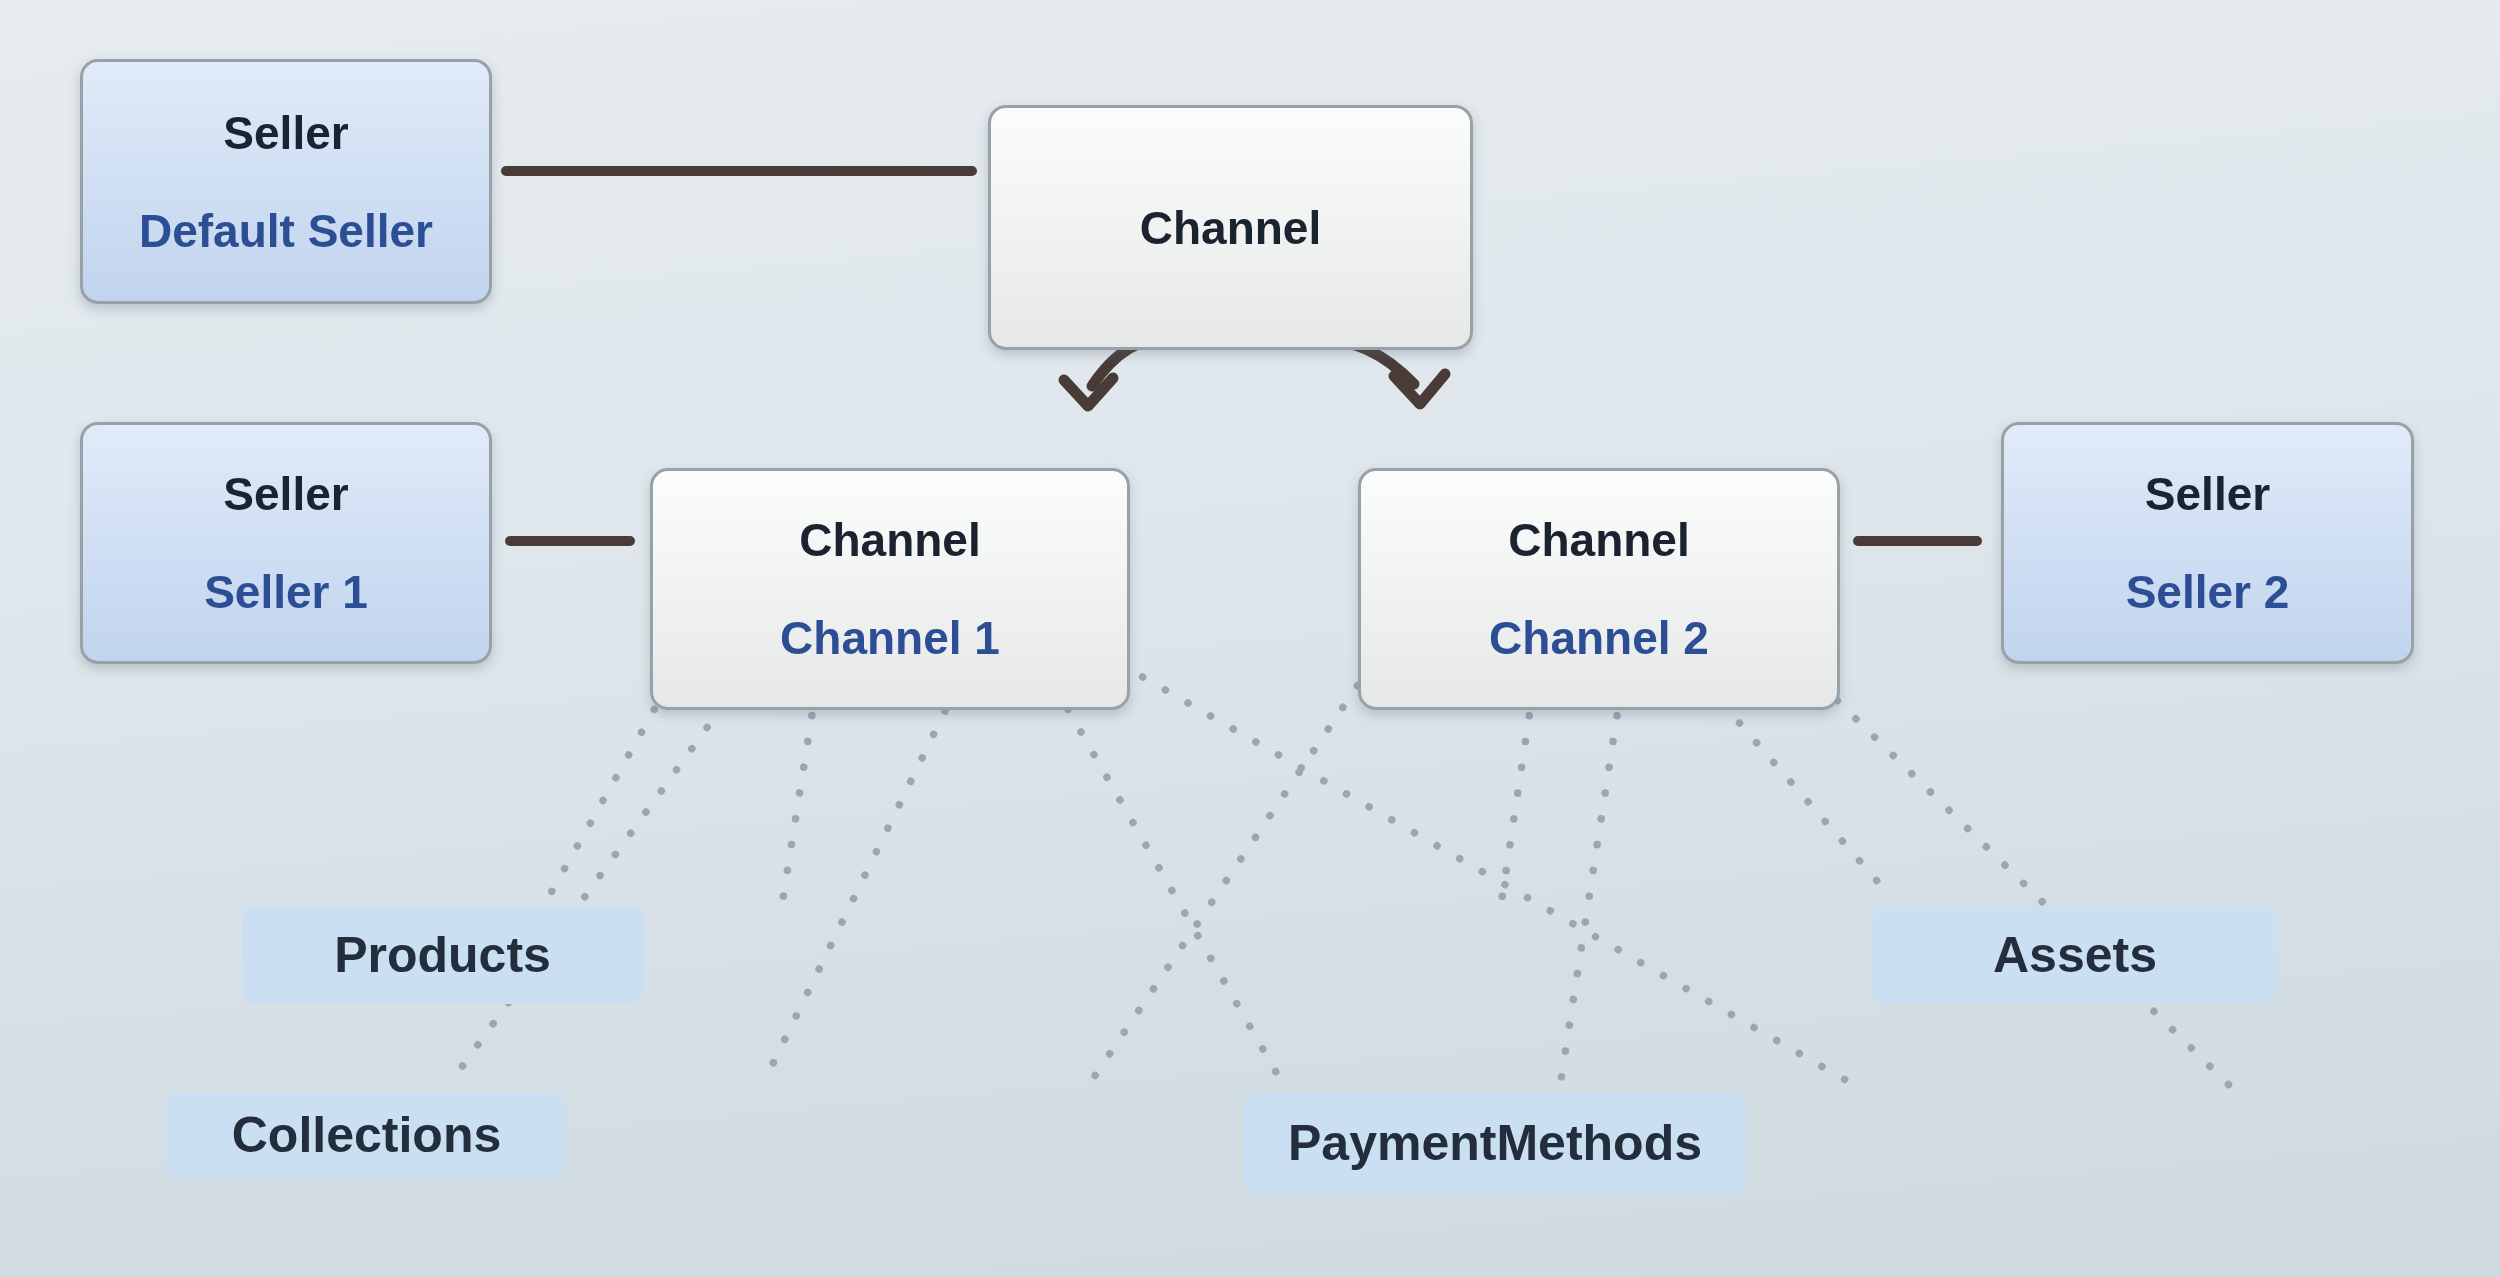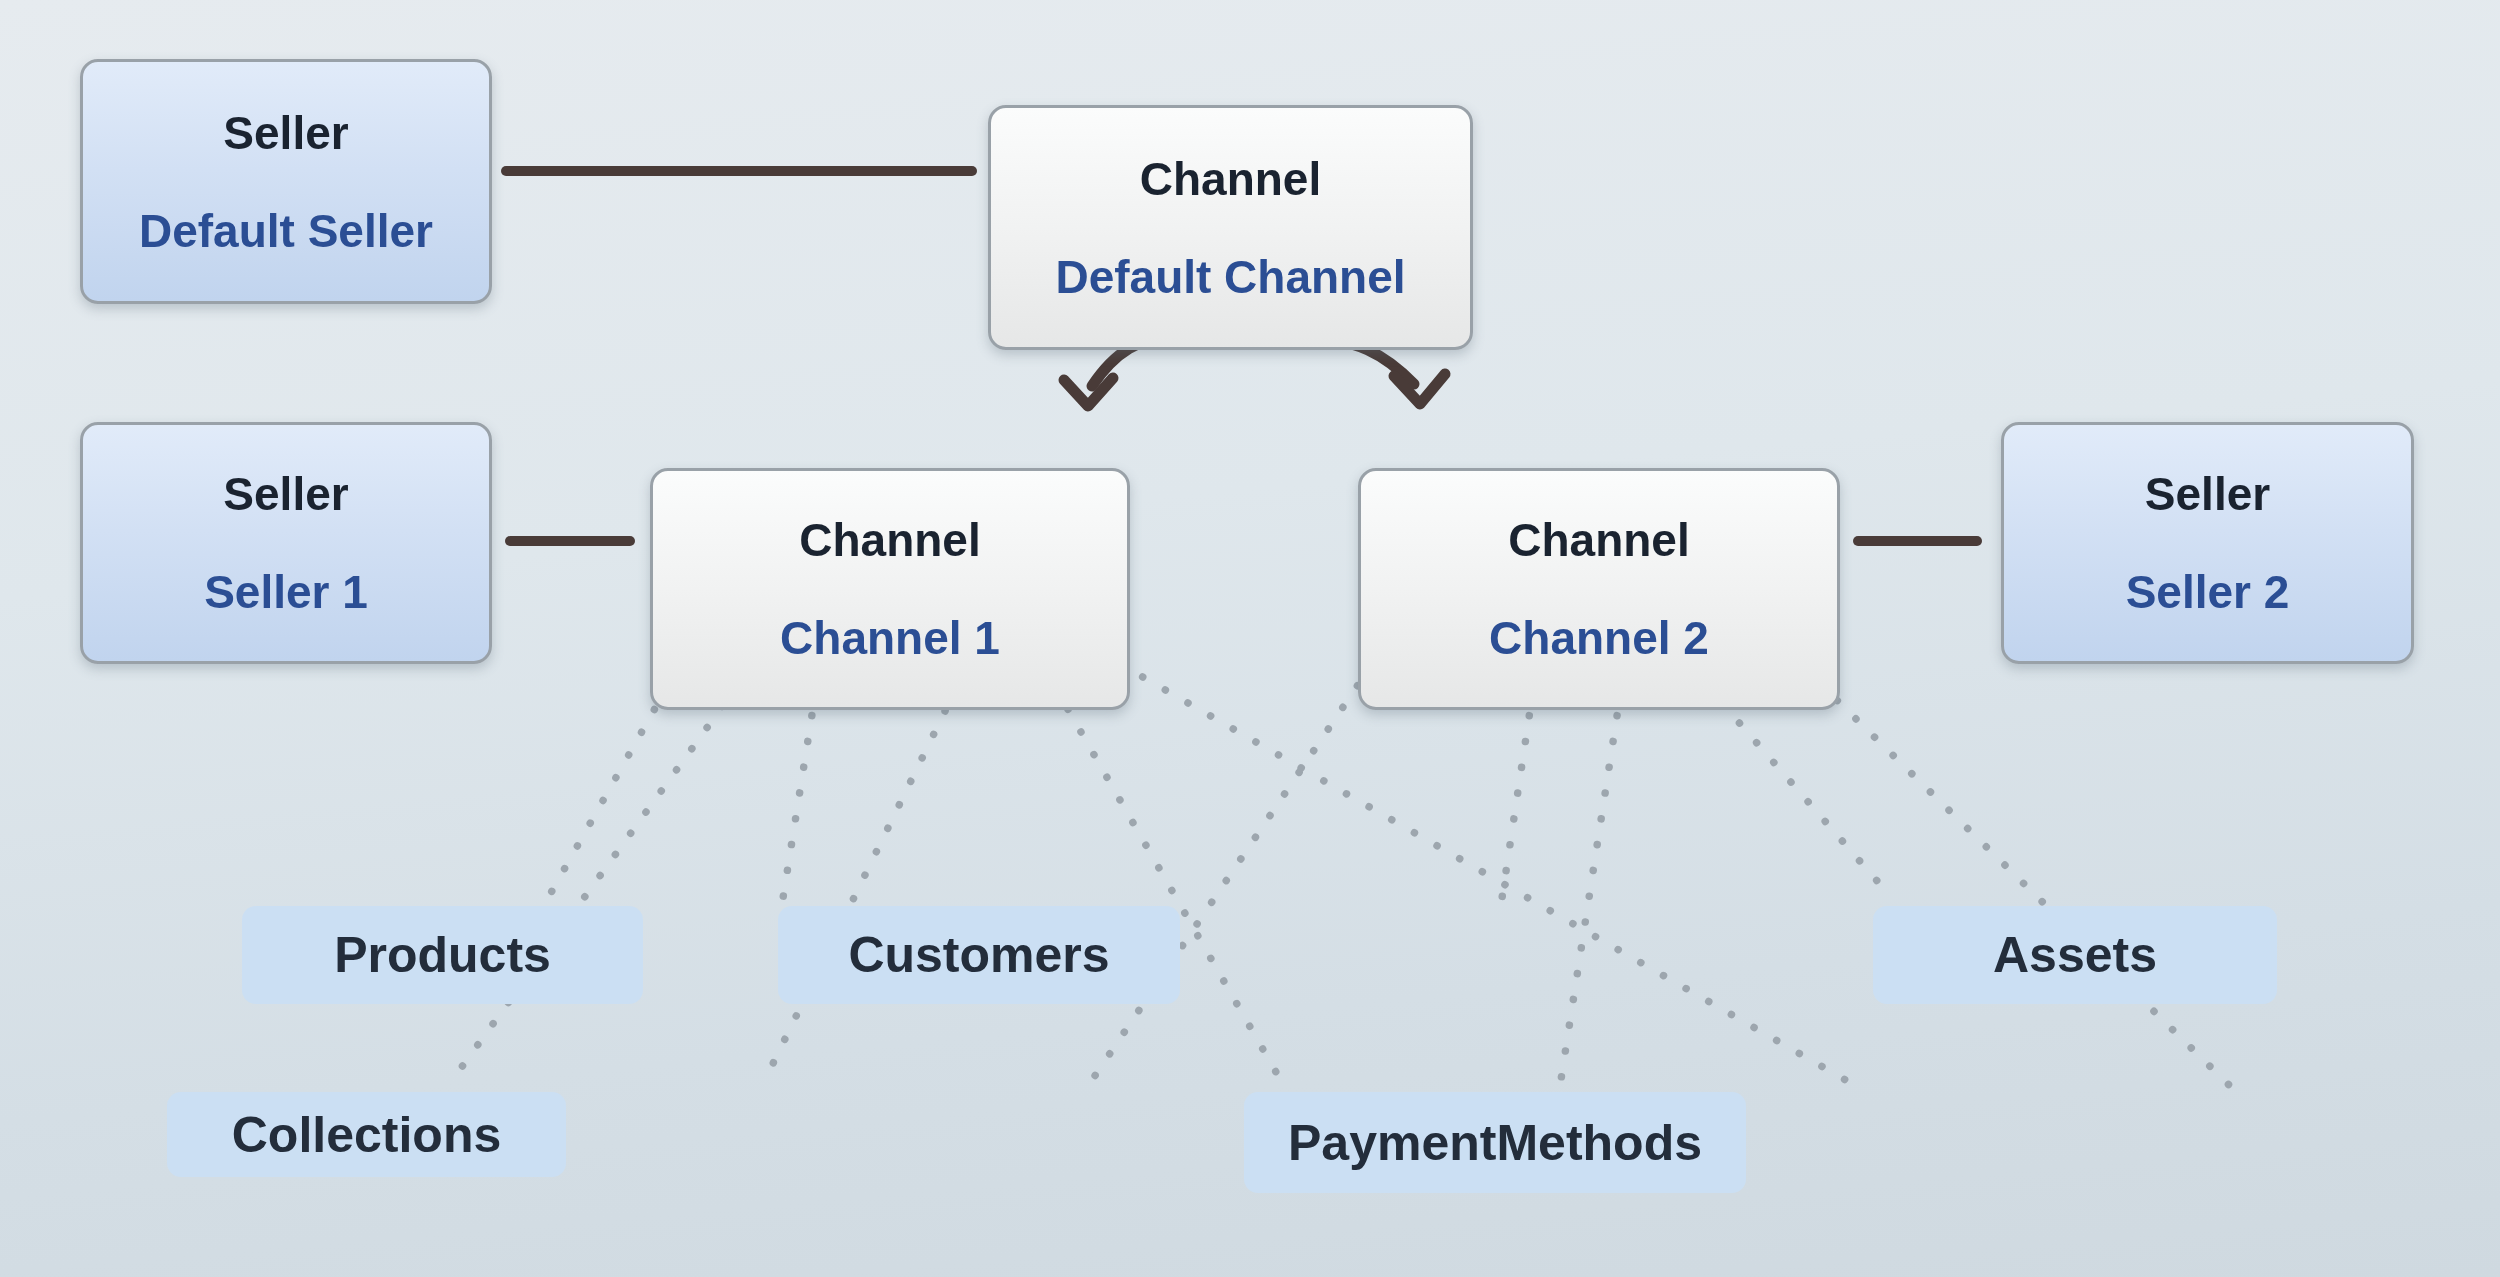--- a/index.html
+++ b/index.html
@@ -76,21 +76,20 @@
       <line x1="1800" y1="664" x2="2230" y2="1086" stroke-linecap="round" stroke="#9da6ae" stroke-width="7.5" stroke-dasharray="0.1 26"></line>
     </svg>
 
   <div class="node seller" id="n-seller-default">
     <div class="type">Seller</div>
     <div class="name">Default Seller</div>
   </div>
 
   <div class="node channel" id="n-channel-default">
     <div class="type">Channel</div>
-    <div class="name">Default Channel</div>
   </div>
 
   <div class="node seller" id="n-seller-1">
     <div class="type">Seller</div>
     <div class="name">Seller 1</div>
   </div>
 
   <div class="node channel" id="n-channel-1">
     <div class="type">Channel</div>
     <div class="name">Channel 1</div>
@@ -100,18 +99,17 @@
     <div class="type">Channel</div>
     <div class="name">Channel 2</div>
   </div>
 
   <div class="node seller" id="n-seller-2">
     <div class="type">Seller</div>
     <div class="name">Seller 2</div>
   </div>
 
   <div class="entity" id="e-products">Products</div>
-  <div class="entity" id="e-customers">Customers</div>
   <div class="entity" id="e-assets">Assets</div>
   <div class="entity" id="e-collections">Collections</div>
   <div class="entity" id="e-payment-methods">PaymentMethods</div>
 
 </div>
 
 </body></html>

